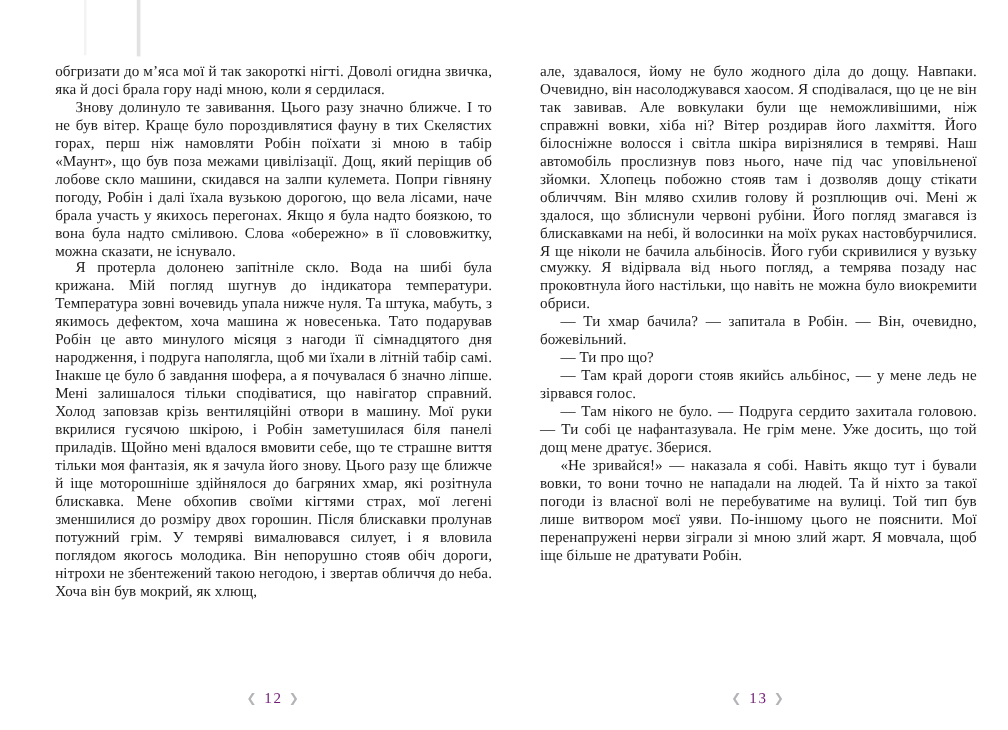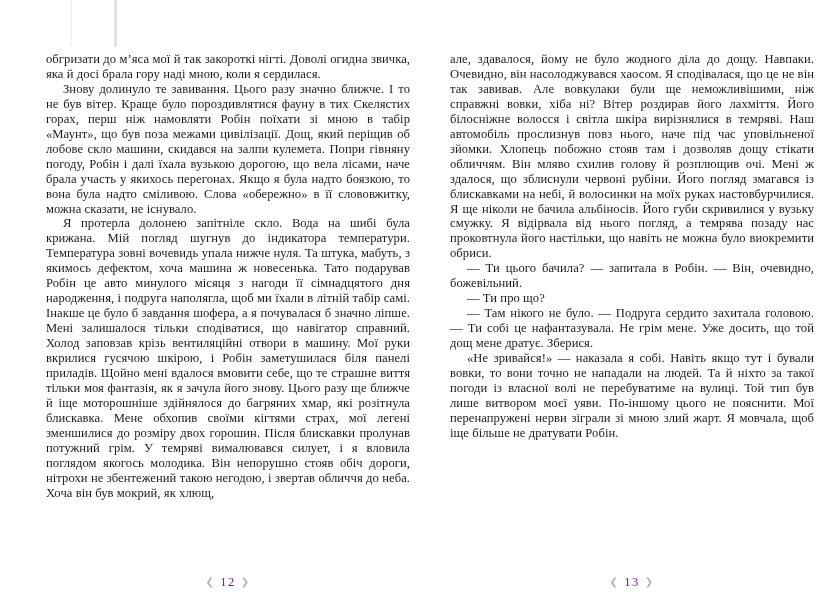--- a/index.html
+++ b/index.html
@@ -118,22 +118,23 @@
       <p class="indent">Я протерла долонею запітніле скло. Вода на шибі була крижана. Мій погляд шугнув до індикатора температури. Температура зовні вочевидь упала нижче нуля. Та штука, мабуть, з якимось дефектом, хоча машина ж новесенька. Тато подарував Робін це авто минулого місяця з нагоди її сімнадцятого дня народження, і подруга наполягла, щоб ми їхали в літній табір самі. Інакше це було б завдання шофера, а я почувалася б значно ліпше. Мені залишалося тільки сподіватися, що навігатор справний. Холод заповзав крізь вентиляційні отвори в машину. Мої руки вкрилися гусячою шкірою, і Робін заметушилася біля панелі приладів. Щойно мені вдалося вмовити себе, що те страшне виття тільки моя фантазія, як я зачула його знову. Цього разу ще ближче й іще моторошніше здійнялося до багряних хмар, які розітнула блискавка. Мене обхопив своїми кігтями страх, мої легені зменшилися до розміру двох горошин. Після блискавки пролунав потужний грім. У темряві вималювався силует, і я вловила поглядом якогось молодика. Він непорушно стояв обіч дороги, нітрохи не збентежений такою негодою, і звертав обличчя до неба. Хоча він був мокрий, як хлющ,</p>
     </div>
     <div class="folio">
       <span class="orn left">❮</span><span class="num">12</span><span class="orn right">❯</span>
     </div>
   </div>
 
   <div class="page page-right">
     <div class="text-block">
       <p class="cont">але, здавалося, йому не було жодного діла до дощу. Навпаки. Очевидно, він насолоджувався хаосом. Я сподівалася, що це не він так завивав. Але вовкулаки були ще неможливішими, ніж справжні вовки, хіба ні? Вітер роздирав його лахміття. Його білосніжне волосся і світла шкіра вирізнялися в темряві. Наш автомобіль прослизнув повз нього, наче під час уповільненої зйомки. Хлопець побожно стояв там і дозволяв дощу стікати обличчям. Він мляво схилив голову й розплющив очі. Мені ж здалося, що зблиснули червоні рубіни. Його погляд змагався із блискавками на небі, й волосинки на моїх руках настовбурчилися. Я ще ніколи не бачила альбіносів. Його губи скривилися у вузьку смужку. Я відірвала від нього погляд, а темрява позаду нас проковтнула його настільки, що навіть не можна було виокремити обриси.</p>
-      <p class="indent">— Ти цього бачила? — запитала в Робін. — Він, очевидно, божевільний.</p>
+      <p class="indent">— Ти хмар бачила? — запитала в Робін. — Він, очевидно, божевільний.</p>
       <p class="indent">— Ти про що?</p>
+      <p class="indent">— Там край дороги стояв якийсь альбінос, — у мене ледь не зірвався голос.</p>
       <p class="indent">— Там нікого не було. — Подруга сердито захитала головою. — Ти собі це нафантазувала. Не грім мене. Уже досить, що той дощ мене дратує. Зберися.</p>
       <p class="indent">«Не зривайся!» — наказала я собі. Навіть якщо тут і бували вовки, то вони точно не нападали на людей. Та й ніхто за такої погоди із власної волі не перебуватиме на вулиці. Той тип був лише витвором моєї уяви. По-іншому цього не пояснити. Мої перенапружені нерви зіграли зі мною злий жарт. Я мовчала, щоб іще більше не дратувати Робін.</p>
     </div>
     <div class="folio">
       <span class="orn left">❮</span><span class="num">13</span><span class="orn right">❯</span>
     </div>
   </div>
 
 </div>
 

